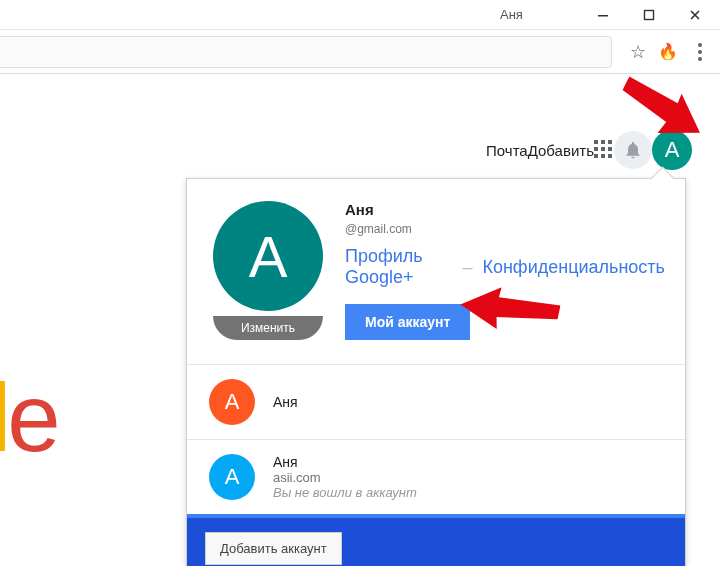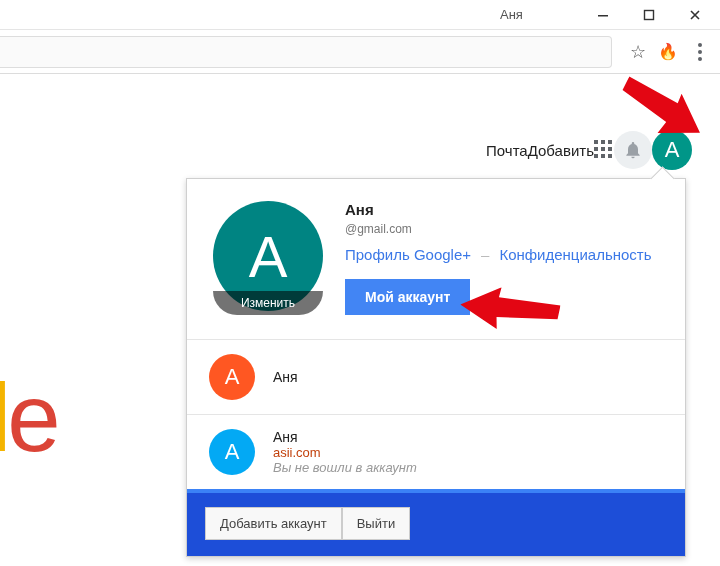--- a/index.html
+++ b/index.html
@@ -132,21 +132,21 @@
     bottom:0; height:24px;
     background: rgba(0,0,0,.55);
     color:#fff; font-size:12px;
     display:flex; align-items:center; justify-content:center;
     border-bottom-left-radius: 55px;
     border-bottom-right-radius: 55px;
   }
   .info { flex:1; }
   .name { font-size:15px; font-weight:bold; color:#222; margin-bottom:4px; }
   .mail { font-size:12px; color:#777; margin-bottom:10px; }
-  .links { font-size:15px; color:#1a73e8; margin-bottom:16px; display:flex; gap:10px; align-items:center;}
+  .links { font-size:18px; color:#1a73e8; margin-bottom:16px; display:flex; gap:10px; align-items:center;}
   .links a { color:#3b78e7; text-decoration:none; }
   .dash { color:#bbb; }
   .myacc {
     display:inline-block;
     background:#4285f4;
     color:#fff;
     font-size:14px;
     font-weight:bold;
     padding: 10px 20px;
     border:none;
@@ -161,21 +161,21 @@
   }
   .av-md {
     width:46px; height:46px; border-radius:50%;
     display:flex; align-items:center; justify-content:center;
     color:#fff; font-size:22px;
   }
   .av-orange { background:#ff5722; }
   .av-blue   { background:#03a9f4; }
   .acct-info { display:flex; flex-direction:column; }
   .acct-name { font-size:14px; color:#222; }
-  .acct-mail { font-size:13px; color:#c2410c; }
+  .acct-mail { font-size:13px; color:#737373; }
   .acct-note { font-size:13px; color:#999; font-style: italic; text-align: center; }
 
   .panel-foot {
     display:flex; justify-content:flex-start;
     padding: 14px 18px 16px 18px;
     border-top:4px solid #3b82f6;
     background:#1d4ed8;
   }
   .btn-gray {
     background:#f8f8f8;
@@ -298,21 +298,20 @@
     </div>
     <div class="acct-info">
       <span class="acct-name">Аня</span>
       <span class="acct-mail">asii.com</span>
       <span class="acct-note">Вы не вошли в аккаунт</span>
     </div>
   </div>
 
   <div class="panel-foot">
     <button class="btn-gray">Добавить аккаунт</button>
-    <button class="btn-gray">Выйти</button>
   </div>
 
 </div>
 
 <svg class="arrow1" width="90" height="50">
   <polygon class="redarrow" points="0,15 55,10 53,0 90,22 55,46 56,32 2,30"></polygon>
 </svg>
 <svg class="arrow2" width="100" height="46">
   <polygon class="redarrow" points="0,14 62,10 60,0 100,20 62,42 63,30 2,28"></polygon>
 </svg>

